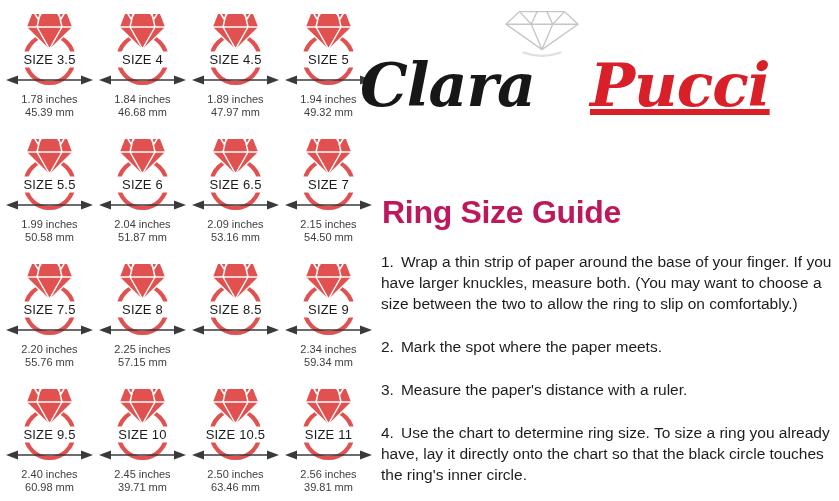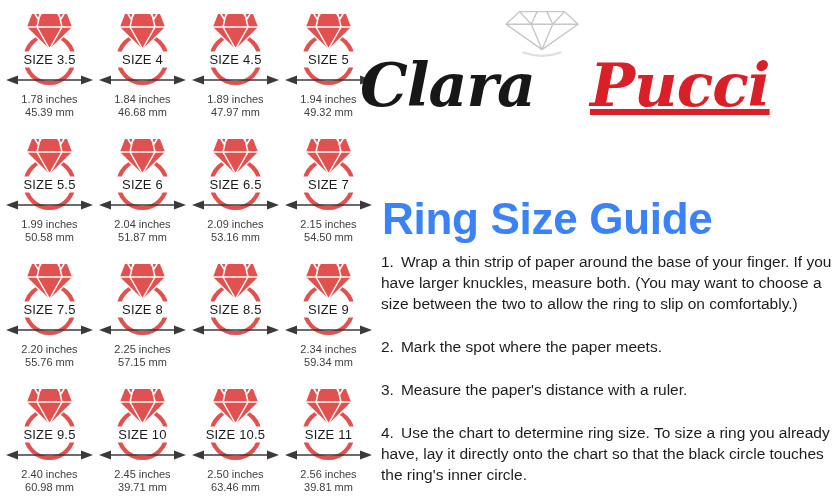--- a/index.html
+++ b/index.html
@@ -37,21 +37,21 @@
   }
   .word-first{left:8px;color:#171717;}
   .word-second{left:238px;color:var(--logo-red);text-decoration:underline;}
   .logo-diamond{position:absolute;left:152px;top:-6px;width:76px;height:52px;}
   .logo-diamond path{fill:none;stroke:var(--diamond-gray);stroke-width:1.4;stroke-linejoin:round;}
   .logo-diamond .swoosh{stroke:#dedede;stroke-width:2.2;stroke-linecap:round;}
 
   
   .page-title{
     position:absolute;left:382px;top:194px;margin:0;
-    font-size:44px;font-weight:700;letter-spacing:-.3px;color:#3b82f6;
+    font-size:32px;font-weight:700;letter-spacing:-.3px;color:#be185d;
   }
   .instructions{position:absolute;left:381px;top:251px;width:460px;}
   .instructions p{margin:0 0 22px 0;font-size:15.5px;line-height:21px;color:#1d1d1d;}
   .instructions .num{margin-right:7px;}
 </style>
 </head>
 <body>
 
 <div class="canvas">
 

